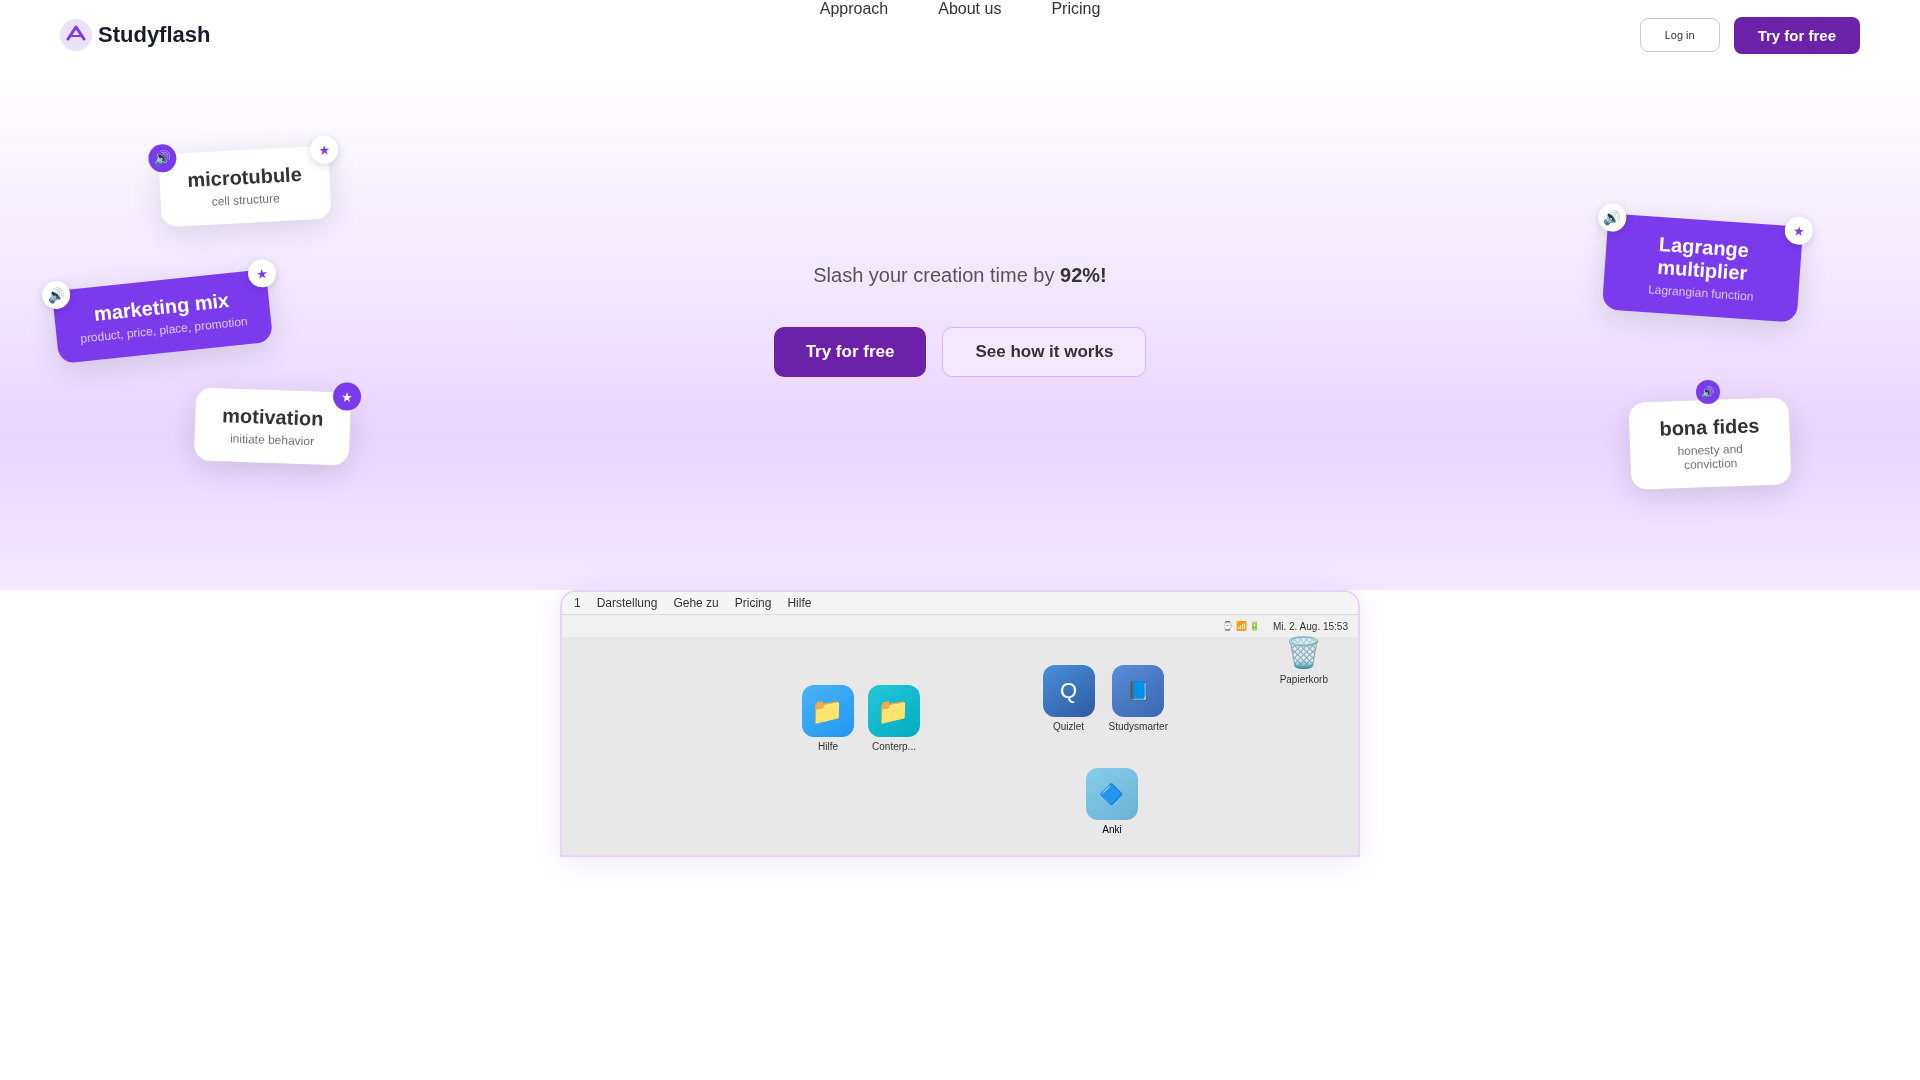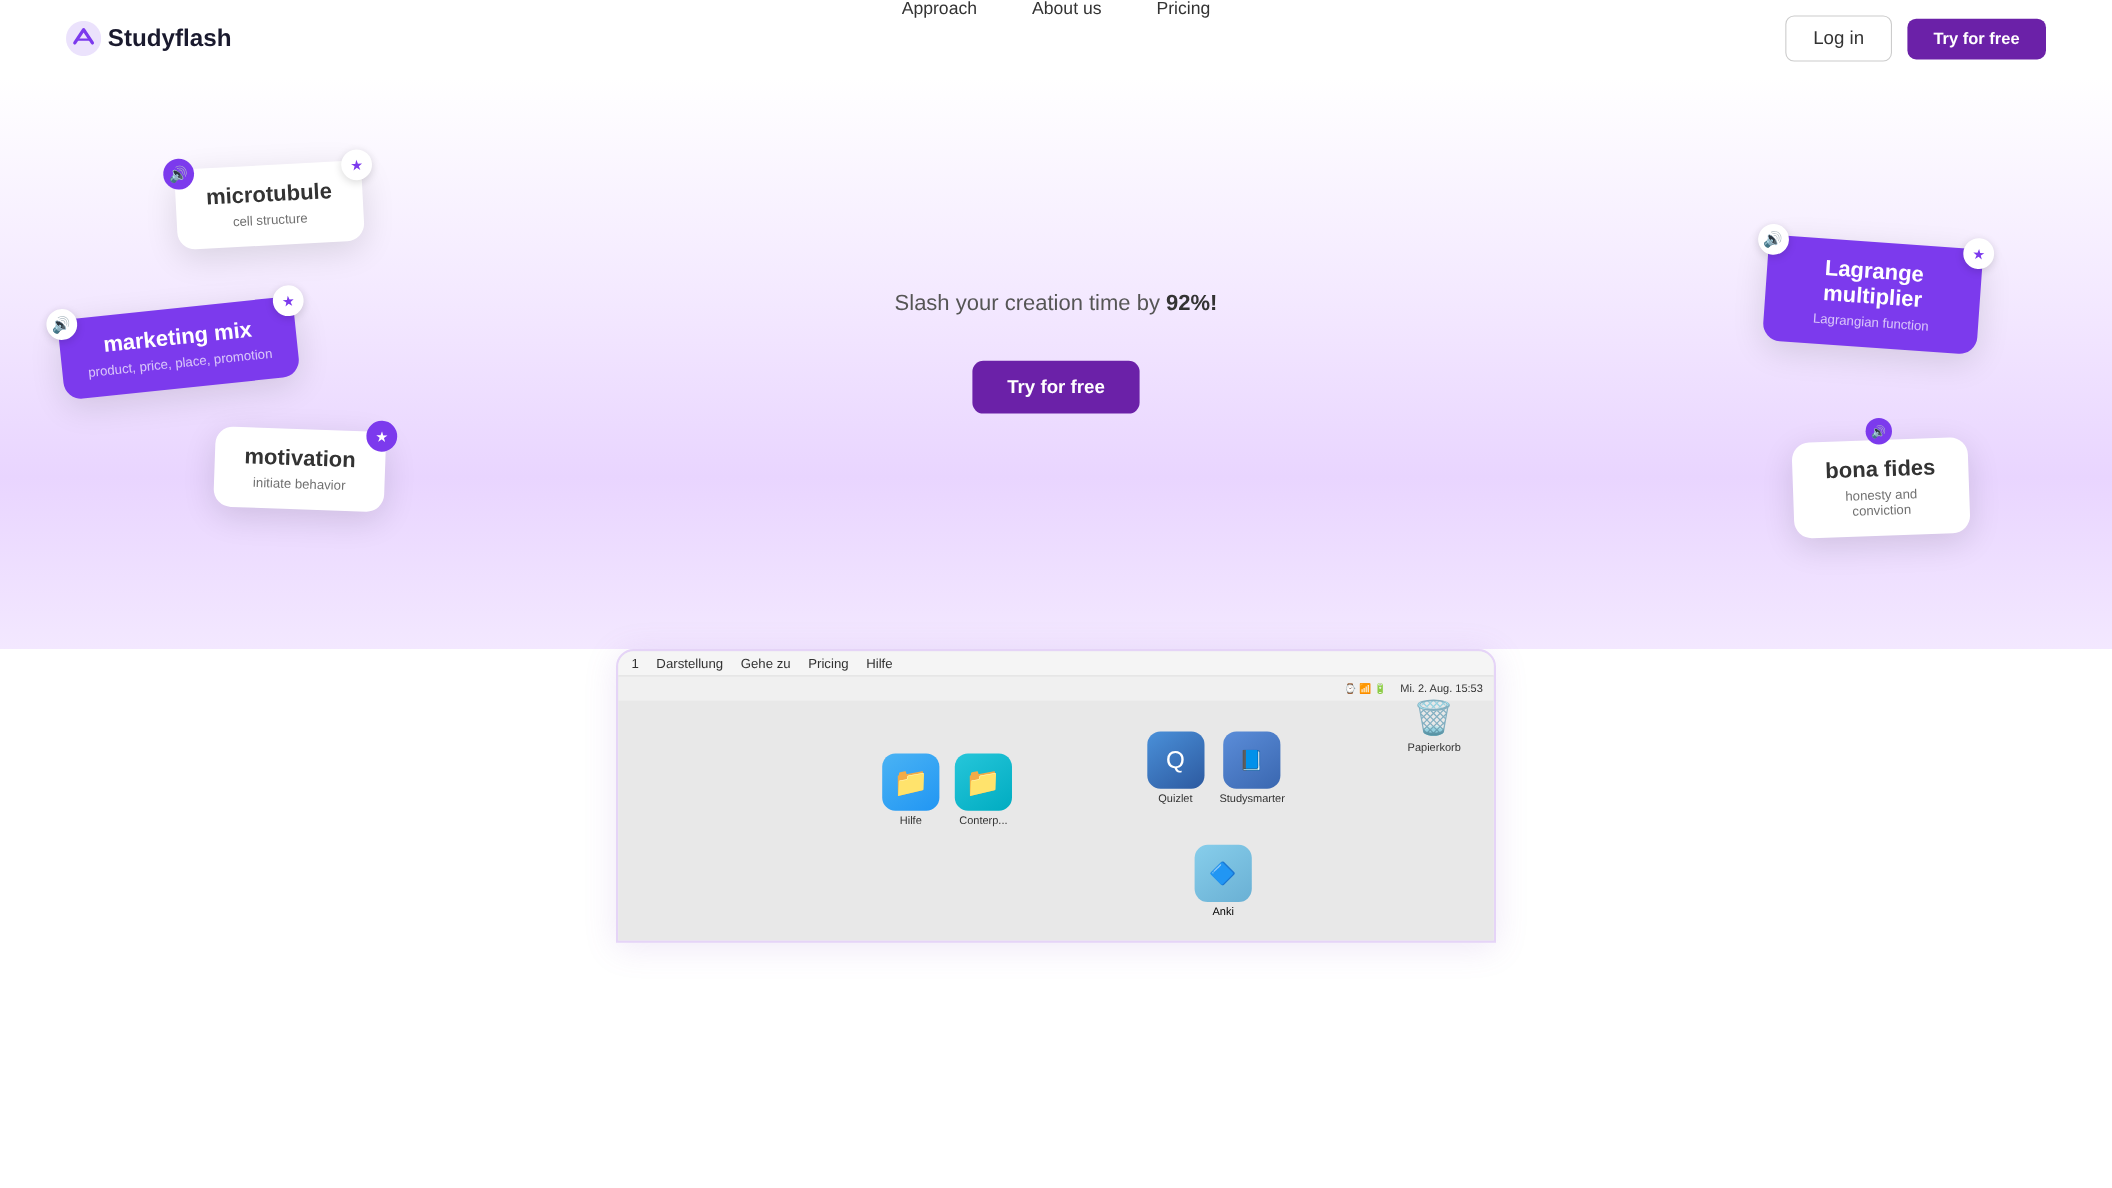--- a/index.html
+++ b/index.html
@@ -52,21 +52,21 @@
       display: flex;
       gap: 14px;
       align-items: center;
     }
     .btn-login {
       padding: 10px 24px;
       border: 1.5px solid #ccc;
       border-radius: 8px;
       background: #fff;
       color: #333;
-      font-size: 17px;
+      font-size: 11px;
       font-weight: 500;
       cursor: pointer;
     }
     .btn-try {
       padding: 10px 24px;
       border: none;
       border-radius: 8px;
       background: #6b21a8;
       color: #fff;
       font-size: 15px;
@@ -392,20 +392,21 @@
 
   <div style="position:absolute; top:310px; right:200px; width:24px; height:24px; border-radius:50%; background:#7c3aed; display:flex; align-items:center; justify-content:center; color:#fff; font-size:11px;">🔊</div>
 
 
   <p class="hero-subtitle">
     <span>Slash your creation time by </span><strong>92%!</strong>
   </p>
 
   <div class="hero-buttons">
     <button class="hero-btn-primary">Try for free</button>
+    <button class="hero-btn-secondary">See how it works</button>
   </div>
 </section>
 
 <div class="screenshot-section">
   <div class="browser-window">
 
     <div class="browser-menu-bar">
       <span>1</span>
       <span>Darstellung</span>
       <span>Gehe zu</span>

